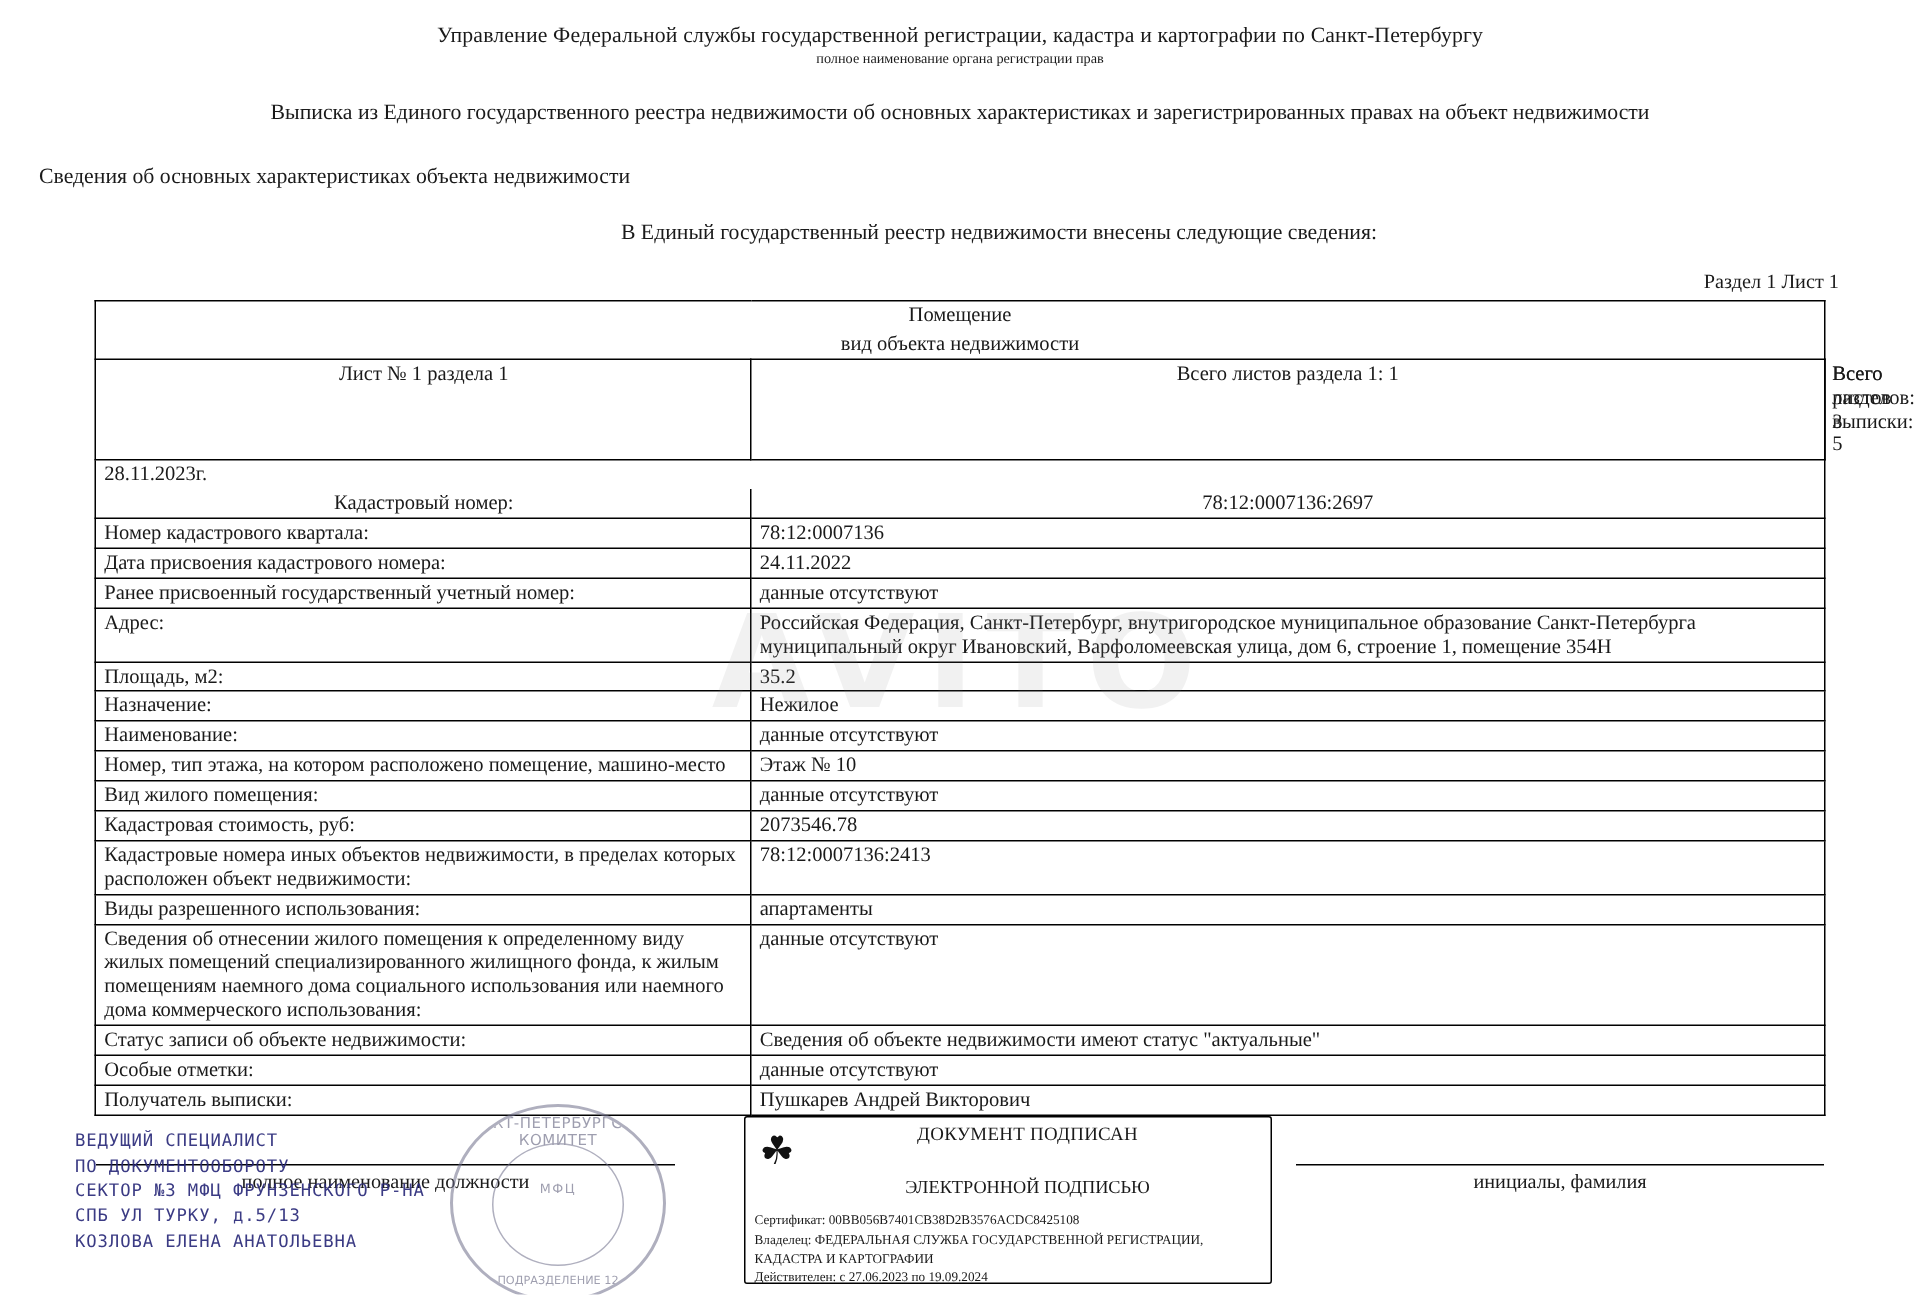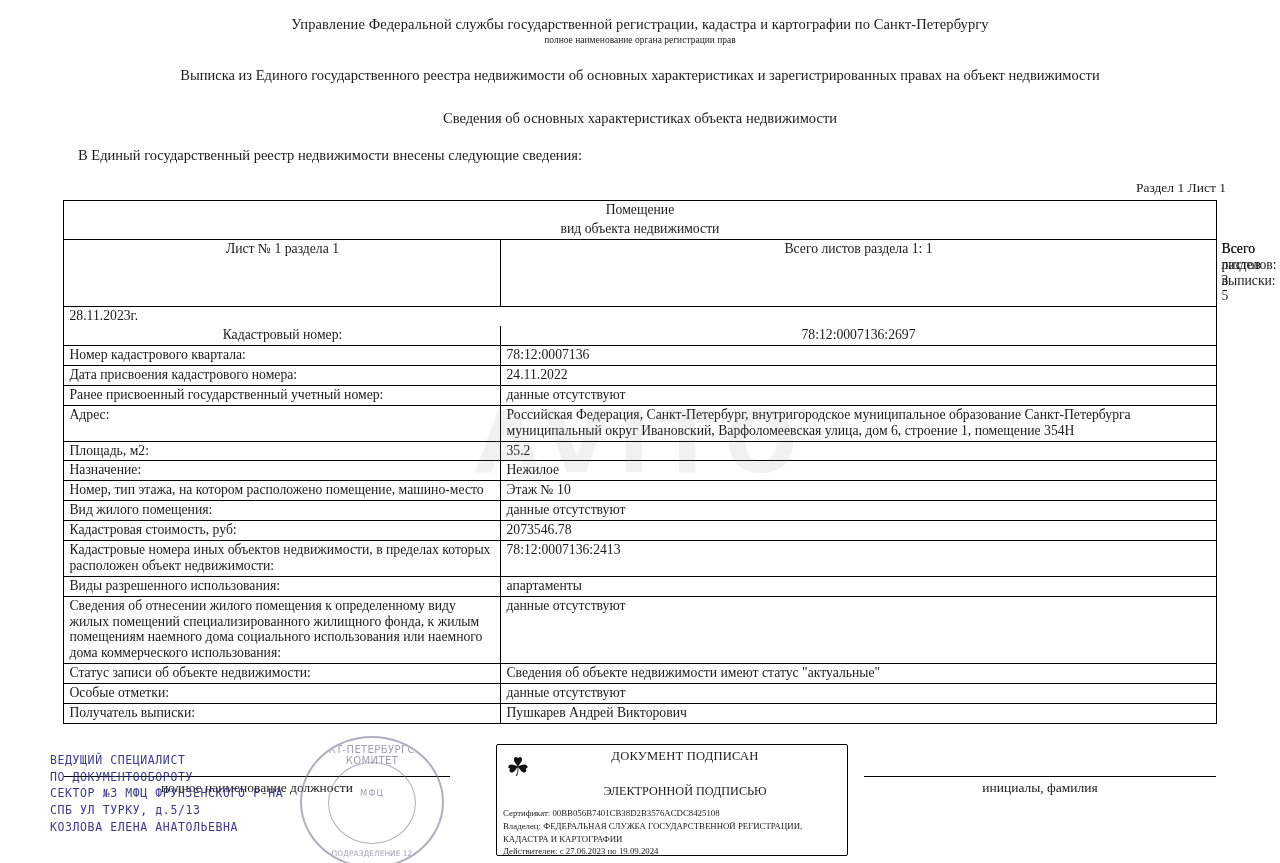--- a/index.html
+++ b/index.html
@@ -34,28 +34,29 @@
     text-align: center;
     font-size: 9.5px;
     margin-top: 2px;
   }
   .doc-title {
     text-align: center;
     font-size: 14.5px;
     margin-top: 22px;
   }
   .section-title {
-    text-align: center;
+    text-align: left;
     font-size: 14.5px;
     margin-top: 26px;
   }
   .lead {
     font-size: 14.5px;
     margin-top: 20px;
     padding-left: 52px;
+    text-align: center;
   }
   .razdel {
     font-size: 13.5px;
     text-align: right;
     margin-top: 16px;
     padding-right: 28px;
   }
 
   
   table.doc {
@@ -263,20 +264,24 @@
         <td>Адрес:</td>
         <td class="tight">Российская Федерация, Санкт-Петербург, внутригородское муниципальное образование Санкт-Петербурга муниципальный округ Ивановский, Варфоломеевская улица, дом 6, строение 1, помещение 354Н</td>
       </tr>
       <tr>
         <td>Площадь, м2:</td>
         <td>35.2</td>
       </tr>
       <tr>
         <td>Назначение:</td>
         <td>Нежилое</td>
+      </tr>
+      <tr>
+        <td>Наименование:</td>
+        <td>данные отсутствуют</td>
       </tr>
       <tr>
         <td>Номер, тип этажа, на котором расположено помещение, машино-место</td>
         <td>Этаж № 10</td>
       </tr>
       <tr>
         <td>Вид жилого помещения:</td>
         <td>данные отсутствуют</td>
       </tr>
       <tr>

